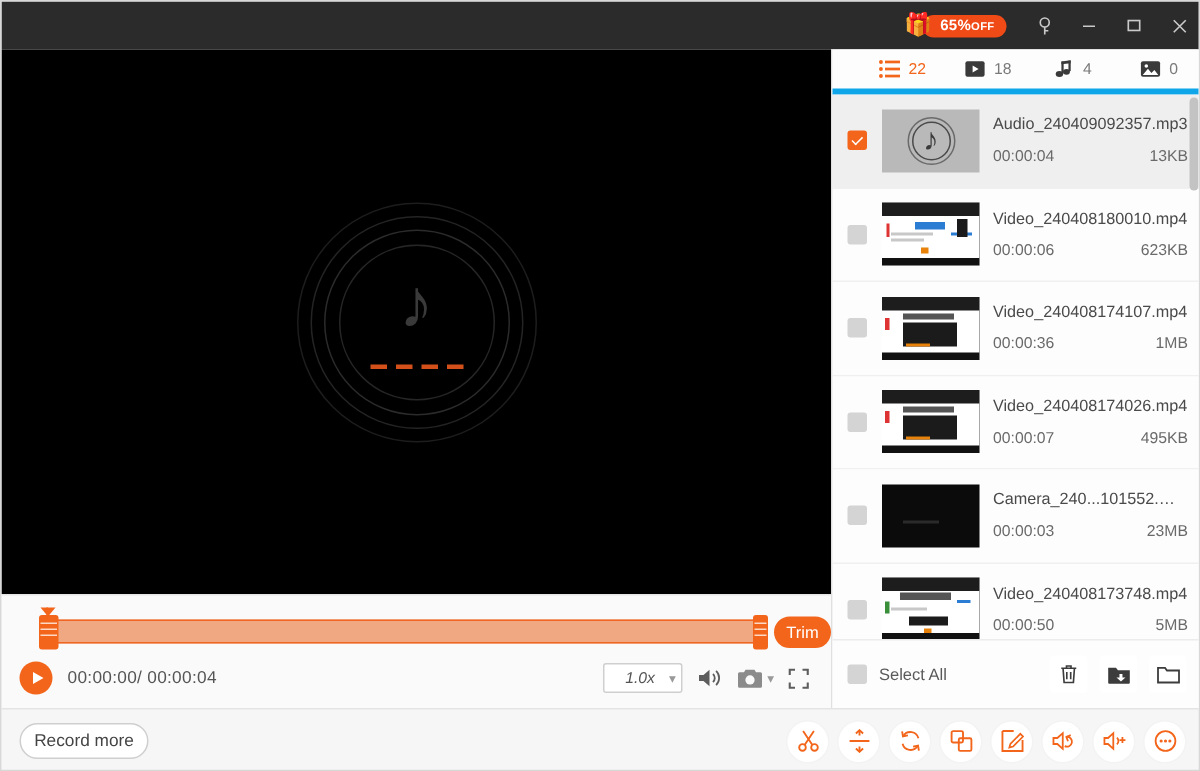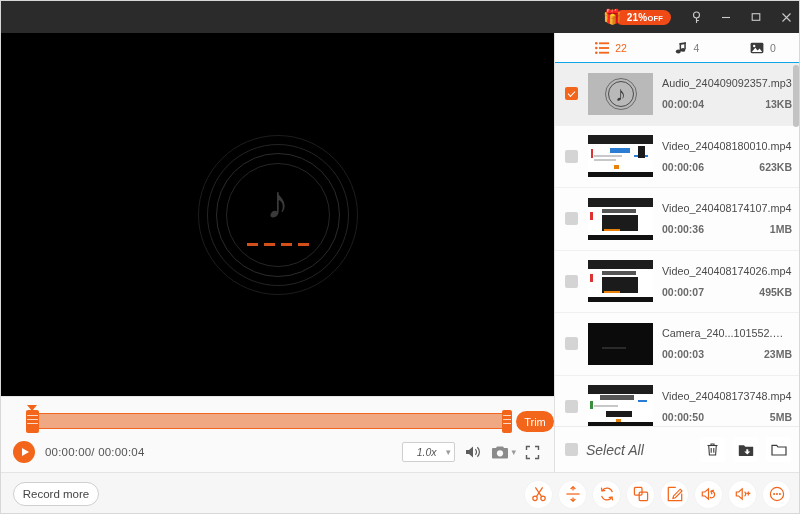--- a/index.html
+++ b/index.html
@@ -159,22 +159,22 @@
     box-shadow:0 0 0 1px #f3f3f3;
   }
   .tool svg { display:block; }
 
   
   .panel {
     position:absolute; left:553px; top:32px; width:247px; height:439px;
     background:#fdfdfd; border-left:1px solid #e0e0e0;
   }
   .panel-tabs {
-    height:30px; display:flex; align-items:flex-start; background:#fdfdfd;
-    border-bottom:1px solid #0ea5e9;
+    height:30px; display:flex; align-items:center; background:#fdfdfd;
+    border-bottom:4px solid #0ea5e9;
     padding-left:18px;
   }
   .tab {
     flex:1; display:flex; align-items:center; justify-content:center; gap:6px;
     height:30px; cursor:pointer; font-size:10.5px; color:#7a7a7a;
   }
   .tab.active .tab-count { color:#f2651a; }
   .list {
     position:absolute; left:0; top:30px; width:247px; height:363px; overflow:hidden;
   }
@@ -211,54 +211,54 @@
   .th-web .bar-bot { position:absolute; left:0; bottom:0; right:0; height:5px; background:#111; }
   .th-web .l { position:absolute; height:2px; background:#c8c8c8; }
   .th-web .blue { background:#2b7cd3; }
   .th-web .box { position:absolute; background:#1b1b1b; }
   .th-web .orange { position:absolute; background:#e8820a; }
   .meta { margin-left:9px; flex:1; min-width:0; padding-right:10px; }
   .fname {
     font-size:10.8px; color:#4a4a4a; white-space:nowrap; overflow:hidden;
     text-overflow:ellipsis; margin-bottom:9px;
   }
-  .fsub { display:flex; font-size:10.5px; color:#6a6a6a;font-weight:bold; }
+  .fsub { display:flex; font-size:10.5px; color:#6a6a6a; }
   .fsize { margin-left:auto; }
   .scrollbar {
     position:absolute; right:2px; top:32px; width:6px; height:331px;
   }
   .scroll-thumb {
     position:absolute; top:0; left:0; width:6px; height:62px;
     background:#c3c3c3; border-radius:3px; cursor:pointer;
   }
   .panel-footer {
     position:absolute; left:0; bottom:0; width:247px; height:46px;
     display:flex; align-items:center; background:#fdfdfd; border-top:1px solid #ececec;
   }
   .sel-all { display:flex; align-items:center; margin-left:10px; cursor:pointer; }
   .sel-all .chk { width:13px; height:13px; }
-  .sel-all span { margin-left:8px; font-size:14px; color:#5a5a5a;font-style:italic; }
+  .sel-all span { margin-left:8px; font-size:11px; color:#5a5a5a; }
   .footer-icons { margin-left:auto; display:flex; gap:8px; margin-right:11px; }
   .ficon {
     width:25px; height:25px; border-radius:3px; background:#fff;
     display:flex; align-items:center; justify-content:center; cursor:pointer;
   }
 </style>
 </head>
 <body>
 
 <div class="app">
 
   <div class="titlebar">
     <div class="title-right">
 
       <div class="gift-wrap">
         <span class="gift-icon">🎁</span>
         <span class="promo-badge">
-          <span>21%</span><span class="small">OFF</span>
+          <span>65%</span><span class="small">OFF</span>
         </span>
       </div>
 
       <div class="tb-btn">
         <svg width="13" height="13" viewBox="0 0 13 13" fill="none" stroke="currentColor" stroke-width="1.1">
           <circle cx="6.5" cy="4" r="3"></circle>
             <path d="M6.5 7 v5"></path>
             <path d="M6.5 9.5 h2.4"></path>
         </svg>
       </div>
@@ -348,20 +348,27 @@
           <g fill="#f2651a">
               <circle cx="1.3" cy="1.3" r="1.3"></circle>
               <circle cx="1.3" cy="6" r="1.3"></circle>
               <circle cx="1.3" cy="10.7" r="1.3"></circle>
           <rect x="4" y="0.4" width="10" height="1.8"></rect>
               <rect x="4" y="5.1" width="10" height="1.8"></rect>
               <rect x="4" y="9.8" width="10" height="1.8"></rect>
             </g>
         </svg>
         <span class="tab-count">22</span>
+      </div>
+      <div class="tab">
+        <svg width="14" height="12" viewBox="0 0 14 12">
+          <rect x="0.6" y="0.8" width="12.8" height="10.4" rx="1.4" fill="#3a3a3a"></rect>
+          <path d="M5.4 3.6 L9.4 6 L5.4 8.4 Z" fill="#fff"></path>
+        </svg>
+        <span class="tab-count">18</span>
       </div>
       <div class="tab">
         <svg width="13" height="13" viewBox="0 0 13 13">
           <g fill="#3a3a3a">
               <rect x="4.6" y="1" width="1.5" height="8"></rect>
               <rect x="9.3" y="0.4" width="1.5" height="7"></rect>
           <path d="M4.6 1 L10.8 0.2 V2.1 L4.6 2.9 Z"></path>
           <ellipse cx="3.3" cy="9.4" rx="2.5" ry="2"></ellipse>
               <ellipse cx="8" cy="7.9" rx="2.3" ry="1.9"></ellipse>
             </g>

